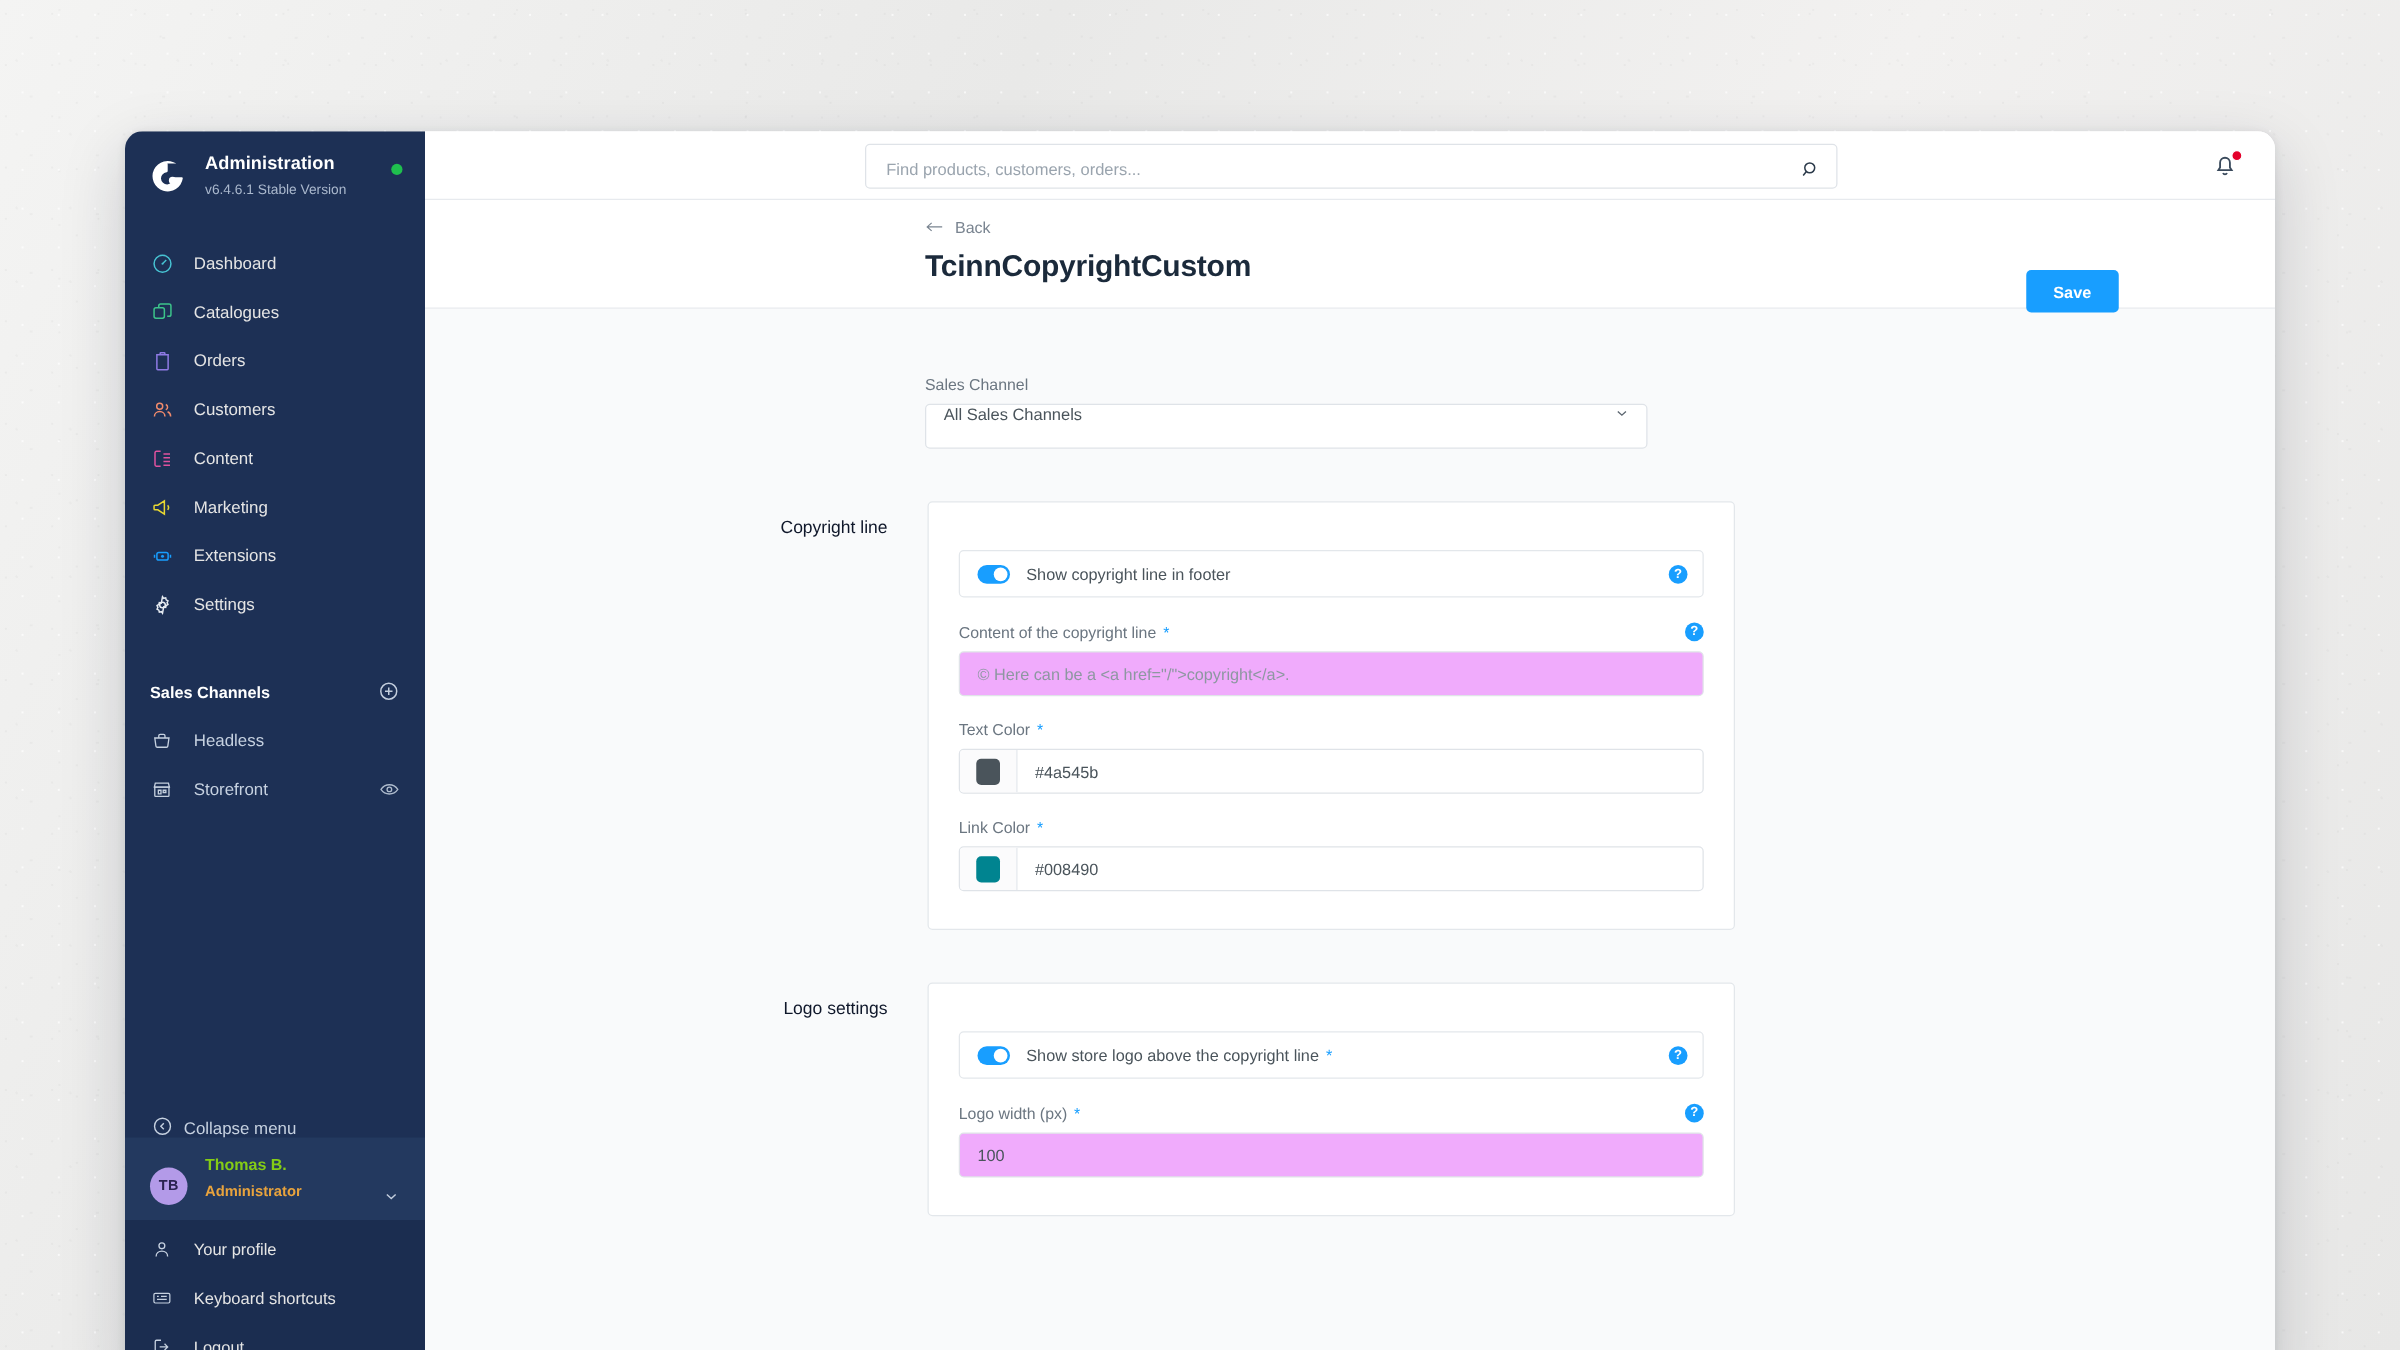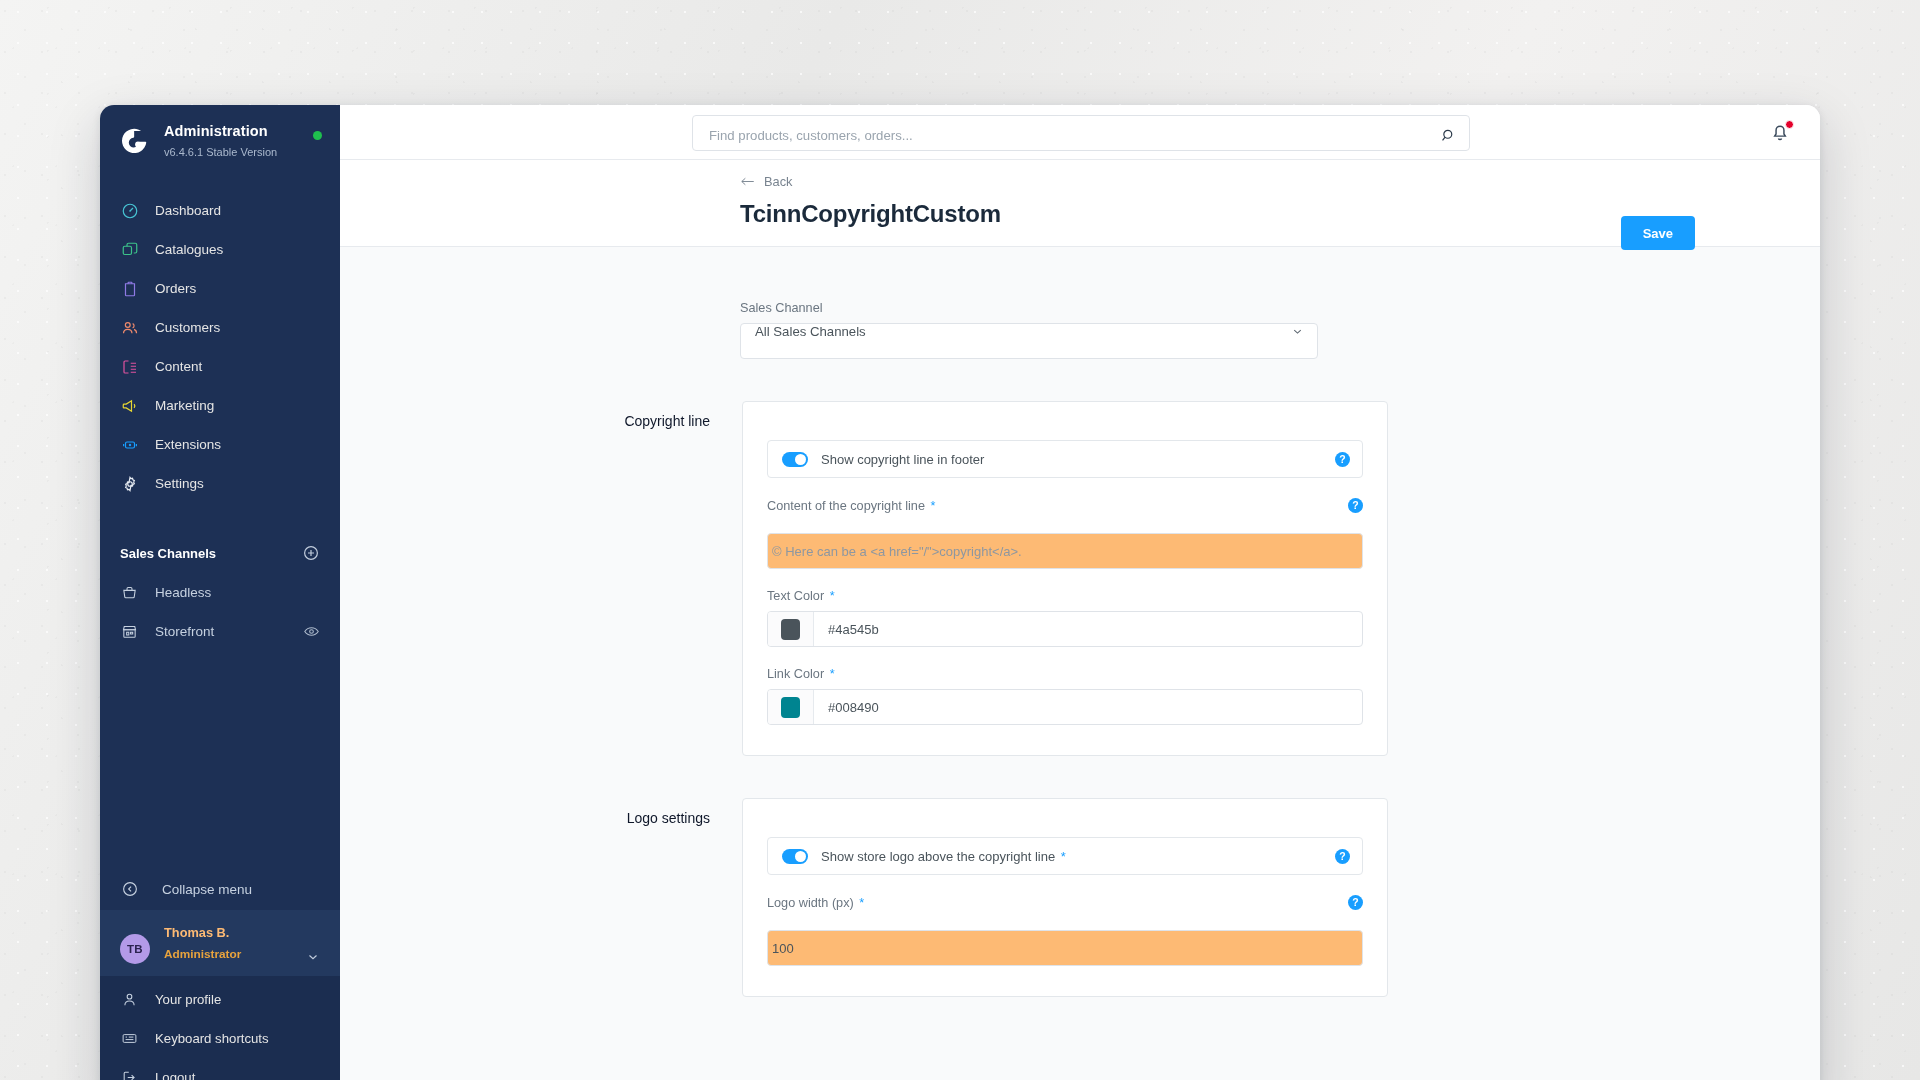--- a/index.html
+++ b/index.html
@@ -87,36 +87,36 @@
     display: flex; align-items: center; gap: 16px;
     height: 39px; padding: 0 20px; cursor: pointer;
     font-size: 13.5px; color: #c6d1e0;
   }
   .sb-channel .sb-label { flex: 1 1 auto; }
   .sb-channel-action { width: 17px; height: 17px; color: #aebbcd; cursor: pointer; }
 
   .sb-spacer { flex: 1 1 auto; }
 
   .sb-collapse {
-    display: flex; align-items: center; gap: 23px;
+    display: flex; align-items: flex-end; gap: 8px;
     height: 42px; padding: 0 20px; cursor: pointer;
     font-size: 13.5px; color: #c6d1e0;
   }
 
   .sb-user {
     display: flex; align-items: flex-end; gap: 14px;
     padding: 12px 20px; background: #23395f; cursor: pointer;
   }
   .sb-avatar {
     width: 30px; height: 30px; flex: 0 0 30px; border-radius: 50%;
     background: #b39ae8; color: #2b2350; font-size: 11.5px; font-weight: bold;
     display: flex; align-items: center; justify-content: center; letter-spacing: .4px;
   }
   .sb-user-text { flex: 1 1 auto; line-height: 1.3; }
-  .sb-user-name { font-size: 12.8px; font-weight: bold; color: #fdba74; }
+  .sb-user-name { font-size: 12.8px; font-weight: bold; color: #84cc16; }
   .sb-user-role { font-size: 11.8px; font-weight: bold; color: #e8a33d; margin-top: 1px; }
   .sb-user-caret { width: 14px; height: 14px; color: #c2cddd; }
 
   .sb-footer { background: #1b2d50; padding: 4px 0 8px; }
   .sb-footer .sb-item { height: 39px; font-size: 13.2px; }
 
   
   #main {
     flex: 1 1 auto;
     display: flex;
@@ -255,23 +255,23 @@
 
   .field-group { margin-top: 20px; }
   .field-head {
     display: flex; align-items: center; margin-bottom: 8px;
   }
   .field-head .field-label { margin-bottom: 0; flex: 1 1 auto; }
 
   .text-input {
     width: 100%; height: 36px;
     border: 1px solid #dfe3e8; border-radius: 4px;
-    background: #fdba74; padding: 0 4px;
+    background: #f0abfc; padding: 0 14px;
     font-family: "Liberation Sans", sans-serif;
-    font-size: 13px; color: #4a545b; outline: none; margin-top: 12px;
+    font-size: 13px; color: #4a545b; outline: none;
   }
   .text-input::placeholder { color: #8d97a1; }
 
   .color-input-wrap {
     display: flex; align-items: stretch;
     border: 1px solid #dfe3e8; border-radius: 4px;
     height: 36px; background: #ffffff; overflow: hidden;
   }
   .color-swatch-cell {
     width: 46px; flex: 0 0 46px;

